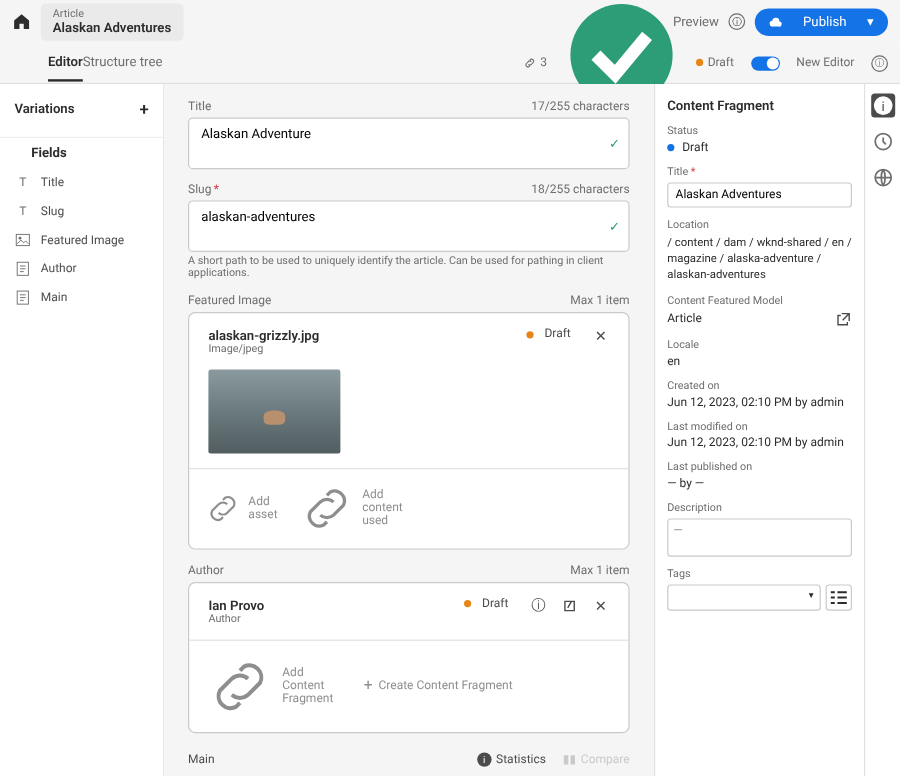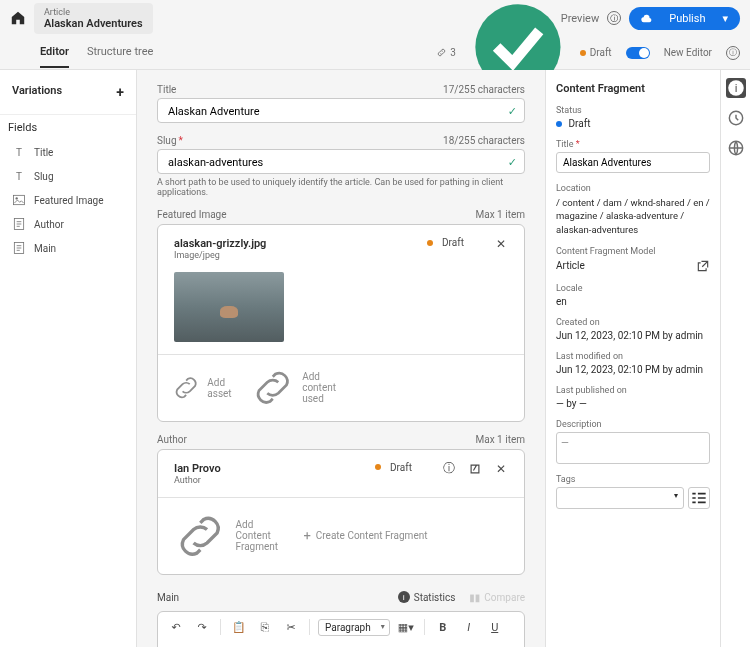--- a/index.html
+++ b/index.html
@@ -8,44 +8,44 @@
 .topbar{height:36px;background:#f5f5f5;display:flex;align-items:center;padding:0 10px;gap:8px}
 .home-icon{width:16px;height:16px;display:flex;align-items:center;justify-content:center;cursor:pointer}
 .crumb-box{background:#eaeaea;border-radius:4px;padding:4px 10px;min-width:110px}
 .crumb-label{font-size:9px;color:#6e6e6e}
 .crumb-title{font-size:11px;font-weight:600}
 .topbar-spacer{flex:1}
 .top-action{display:flex;align-items:center;gap:16px;color:#6e6e6e;font-size:11px;cursor:pointer}
 .help-icon{width:14px;height:14px;border:1px solid #6e6e6e;border-radius:50%;display:flex;align-items:center;justify-content:center;font-size:8px;cursor:pointer}
 .publish-btn{background:#1473e6;color:#fff;border-radius:14px;padding:5px 12px;display:flex;align-items:center;gap:17px;font-size:11px;cursor:pointer}
 .tabbar{height:34px;background:#f5f5f5;border-bottom:1px solid #e1e1e1;display:flex;align-items:center;padding:0 10px}
-.tabbar-left{display:flex;gap:18px;margin-left:30px}
+.tabbar-left{display:flex;margin-left:30px}
 .tab{font-size:11px;color:#6e6e6e;padding:8px 0;cursor:pointer}
 .tab.active{color:#2c2c2c;font-weight:600;border-bottom:2px solid #2c2c2c}
 .tabbar-right{margin-left:auto;display:flex;align-items:center;gap:14px;font-size:10px;color:#6e6e6e}
 .status-dot{width:6px;height:6px;border-radius:50%;display:inline-block;margin-right:4px}
 .orange{background:#e68619}
 .toggle{width:24px;height:12px;background:#1473e6;border-radius:6px;position:relative;cursor:pointer}
 .toggle::after{content:"";position:absolute;right:1px;top:1px;width:10px;height:10px;background:#fff;border-radius:50%}
 .body{flex:1;display:flex;overflow:hidden}
 .left-panel{width:137px;background:#fff;border-right:1px solid #e1e1e1;padding:10px 0}
 .lp-header{display:flex;justify-content:space-between;padding:4px 12px 10px;font-size:11px;font-weight:600}
-.lp-section{padding:6px 8px;font-size:11px;font-weight:400;border-top:1px solid #eee;margin-top:4px}
+.lp-section{padding:6px 26px;font-size:11px;font-weight:700;border-top:1px solid #eee;margin-top:4px}
 .field-item{display:flex;align-items:center;gap:8px;padding:5px 12px;font-size:10px;color:#4b4b4b;cursor:pointer}
 .field-icon{width:14px;height:14px;display:flex;align-items:center;justify-content:center;color:#6e6e6e}
 .main-panel{flex:1;background:#f5f5f5;overflow-y:auto;padding:14px 20px}
 .form-group{margin-bottom:12px}
 .fg-head{display:flex;justify-content:space-between;font-size:10px;color:#6e6e6e;margin-bottom:3px}
 .fg-head .req{color:#d7373f;margin-left:2px}
-.text-input{width:100%;border:1px solid #cacaca;border-radius:4px;padding:6px 28px 4px 10px;font-size:11px;background:#fff;position:relative}
+.text-input{width:100%;border:1px solid #cacaca;border-radius:4px;padding:6px 28px 22px 10px;font-size:11px;background:#fff;position:relative}
 .input-wrap{position:relative}
 .check{position:absolute;right:8px;top:50%;transform:translateY(-50%);color:#2d9d78;font-size:11px}
 .helper{font-size:9px;color:#6e6e6e;margin-top:3px}
 .card{border:1px solid #cacaca;border-radius:6px;background:#fff;margin-top:4px}
-.card-body{padding:12px 16px;display:flex;gap:12px;align-items:flex-start}
+.card-body{padding:12px 16px;display:flex;align-items:flex-start}
 .card-info{flex:1}
 .card-title{font-size:11px;font-weight:600}
 .card-sub{font-size:9px;color:#6e6e6e}
 .card-status{display:flex;align-items:center;gap:5px;font-size:10px;color:#4b4b4b;margin-right:18px}
 .card-actions{display:flex;align-items:center;gap:12px}
 .icon-btn{width:14px;height:14px;cursor:pointer;color:#4b4b4b;display:flex;align-items:center;justify-content:center}
 .thumb{width:110px;height:70px;background:linear-gradient(180deg,#8b9a9e 0%,#6a7a7e 50%,#525d60 100%);margin:0 16px 12px;border-radius:2px;position:relative}
 .thumb::after{content:"";position:absolute;left:42%;top:48%;width:18px;height:12px;background:#b89070;border-radius:40% 40% 30% 30%}
 .card-footer{border-top:1px solid #e1e1e1;padding:8px 12px;display:flex;gap:16px}
 .footer-action{display:flex;align-items:center;gap:5px;font-size:10px;color:#8e8e8e;cursor:pointer}
@@ -323,21 +323,21 @@
       <div class="rp-field">
           <div class="rp-label">Status</div>
           <div class="rp-value"><span class="status-dot" style="background:#1473e6"></span> <span>Draft</span></div>
         </div>
       <div class="rp-field"><div class="rp-label"><span>Title</span> <span style="color:#d7373f">*</span></div><input class="rp-input" value="Alaskan Adventures" style=""></div>
       <div class="rp-field">
           <div class="rp-label">Location</div>
           <div class="rp-path">/ content / dam / wknd-shared / en / magazine / alaska-adventure / alaskan-adventures</div>
         </div>
       <div class="rp-field">
-          <div class="rp-label">Content Fragment Model</div>
+          <div class="rp-label">Content Featured Model</div>
           <div class="rp-model">
             <span class="rp-value">Article</span>
             <span class="icon-btn">
               <svg viewBox="0 0 18 18">
                 <path fill="none" stroke="currentColor" stroke-width="1.5" d="M7 3h8v8M15 3L8 10M13 12v3H3V5h3"></path>
               </svg>
             </span>
           </div>
         </div>
       <div class="rp-field">

